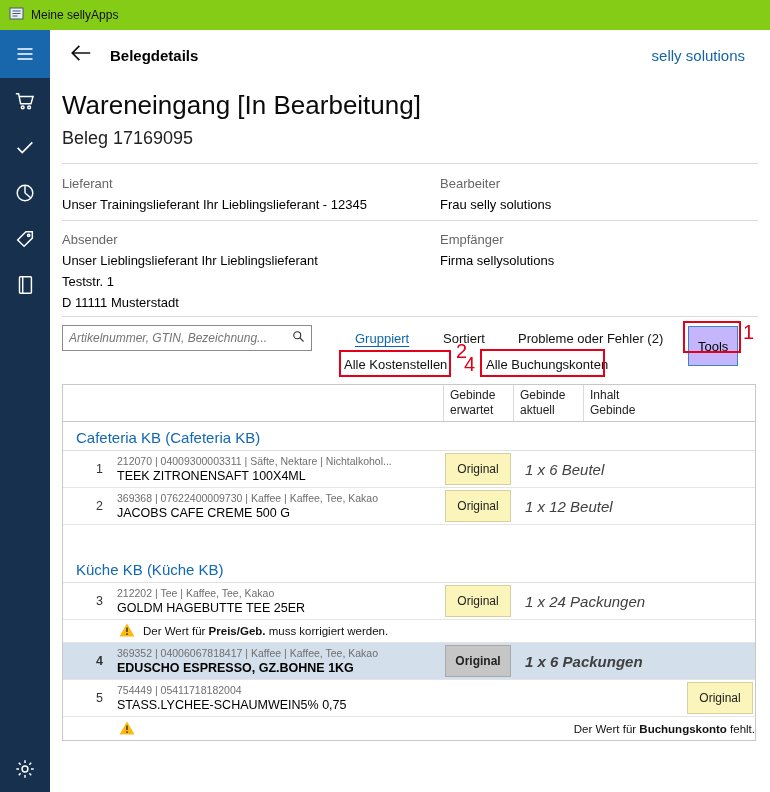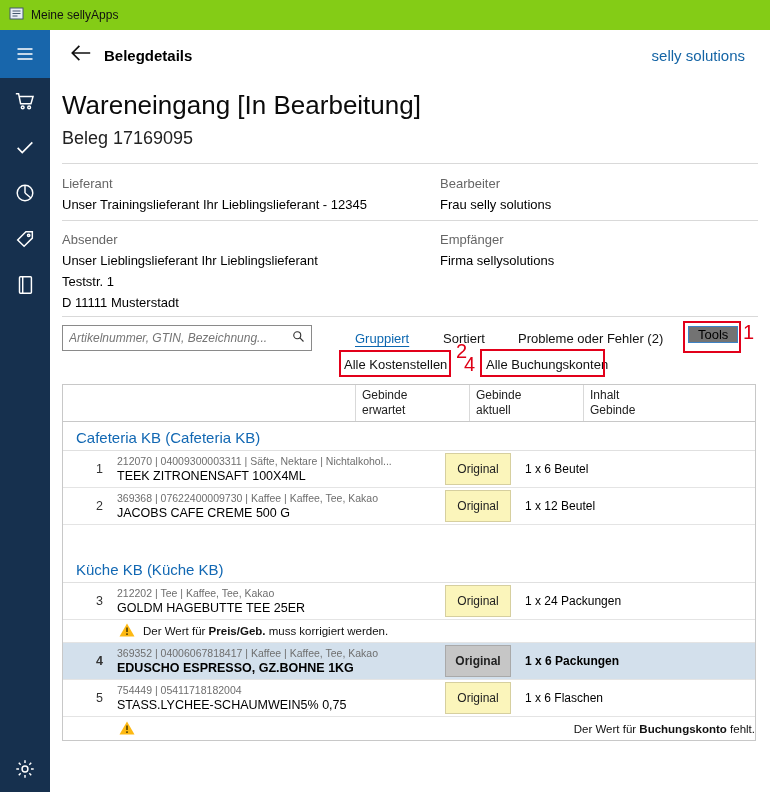--- a/index.html
+++ b/index.html
@@ -20,66 +20,66 @@
     display:flex; flex-direction:column; align-items:center; }
   .hamburger { width:50px; height:48px; background:#1866ab; display:flex; align-items:center; justify-content:center; cursor:pointer; }
   .nav-btn { width:50px; height:46px; display:flex; align-items:center; justify-content:center; cursor:pointer; }
   .nav-btn:first-of-type { margin-top:0; }
   .sidebar .spacer { flex:1; }
   .nav-btn svg, .hamburger svg { display:block; }
   
   .appheader { position:absolute; left:50px; top:30px; width:720px; height:50px; background:#fff;
     display:flex; align-items:center; }
   .back-btn { margin-left:14px; width:34px; height:34px; display:flex; align-items:center; justify-content:center; cursor:pointer; }
-  .appheader-title { font-size:15px; font-weight:700; margin-left:6px; color:#000; }
+  .appheader-title { font-size:15px; font-weight:700; margin-left:12px; color:#000; }
   .brand { margin-left:auto; padding-right:25px; color:#1464a5; font-size:15px; }
   
   .h1 { position:absolute; left:62px; top:90px; font-size:26px; font-weight:400; color:#0b0b0b; }
   .beleg { position:absolute; left:62px; top:128px; font-size:18px; color:#222; }
   .hr { position:absolute; left:62px; width:696px; height:1px; background:#d9d9d9; }
   .hr1 { top:163px; } .hr2 { top:220px; } .hr3 { top:316px; }
   .lbl { position:absolute; font-size:13px; color:#666; }
   .val { position:absolute; font-size:13px; color:#000; }
   
   .search { position:absolute; left:62px; top:325px; width:250px; height:26px; border:1px solid #8a8a8a;
     display:flex; align-items:center; background:#fff; }
   .search input { border:0; outline:0; flex:1; font-size:12px; padding:0 6px; font-family:"Liberation Sans",sans-serif; color:#222; min-width:0; }
   .search input::placeholder { font-style:italic; color:#757575; }
   .search-btn { width:26px; height:24px; display:flex; align-items:center; justify-content:center; cursor:pointer; }
   .tab { position:absolute; top:331px; font-size:13px; color:#111; cursor:pointer; white-space:nowrap; }
   .tab.active { color:#0c67b0; text-decoration:underline; text-underline-offset:3px; }
   .t-gruppiert { left:355px; } .t-sortiert { left:443px; } .t-probleme { left:518px; }
-  .tools-btn { position:absolute; left:688px; top:326px; height:17px; padding:0 9px; background:#737373;
+  .tools-btn { position:absolute; left:688px; top:326px; height:40px; padding:0 9px; background:#c4b5fd;
     border:1px solid #3d82c4; font-size:13px; display:flex; align-items:center; cursor:pointer; color:#000; }
   .filter { position:absolute; top:357px; font-size:13px; color:#111; cursor:pointer; white-space:nowrap; }
   .f-kost { left:344px; border-bottom:1px dotted #555; padding-bottom:17px; }
   .f-buch { left:486px; }
   
   .ann-box { position:absolute; border:2px solid #e2001a; background:transparent; pointer-events:none; }
   .ab-tools { left:683px; top:321px; width:58px; height:32px; }
   .ab-kost  { left:339px; top:350px; width:112px; height:27px; }
   .ab-buch  { left:480px; top:349px; width:125px; height:28px; }
   .ann-digit { position:absolute; color:#de0016; font-size:20px; line-height:20px; }
   .d1 { left:743px; top:322px; } .d2 { left:456px; top:341px; } .d4 { left:464px; top:354px; }
   
   .table { position:absolute; left:62px; top:384px; width:694px; border:1px solid #c8c8c8; background:#fff; }
-  .thead { display:flex; height:37px; border-bottom:1px solid #c8c8c8;gap:44px; }
+  .thead { display:flex; height:37px; border-bottom:1px solid #c8c8c8; }
   .th-num { width:48px; } .th-desc { flex:1; }
   .th { width:70px; border-left:1px solid #d9d9d9; padding:3px 0 0 6px; font-size:12px; line-height:15px; color:#222; }
   .th.th-inh { width:172px; }
   .group-title { height:29px; padding:7px 0 0 13px; font-size:15px; color:#1268b3; border-bottom:1px solid #e0e0e0; }
   .trow { display:flex; height:37px; border-bottom:1px solid #e4e4e4; align-items:stretch; cursor:pointer; }
   .td-num { width:48px; display:flex; align-items:center; justify-content:flex-end; padding-right:8px; font-size:12.5px; color:#333; }
   .td-desc { flex:1; padding:3px 4px 2px 6px; overflow:hidden; }
   .meta { font-size:10.5px; color:#6e6e6e; line-height:14px; white-space:nowrap; overflow:hidden; }
   .name { font-size:12.5px; color:#000; line-height:17px; white-space:nowrap; overflow:hidden; }
   .td-geb { width:70px; padding:2px; }
   .geb-box { width:100%; height:100%; background:#fbf5bb; border:1px solid #d6cf9f;
     display:flex; align-items:center; justify-content:center; font-size:12px; color:#222; cursor:pointer; }
-  .td-inh { width:242px; display:flex; align-items:center; padding-left:12px; font-size:12px; color:#000000; }
+  .td-inh { width:242px; display:flex; align-items:center; padding-left:12px; font-size:15px; color:#404040;font-style:italic; }
   .trow.selected { background:#d3e0ec; }
   .trow.selected .name, .trow.selected .td-inh, .trow.selected .td-num { font-weight:700; }
   .trow.selected .geb-box { background:#c6c6c6; border-color:#a9a9a9; font-weight:700; }
   .wrow { display:flex; align-items:center; height:23px; border-bottom:1px solid #e4e4e4;
     padding-left:56px; gap:8px; font-size:11.5px; color:#111; }
   .wrow.last { border-bottom:none;justify-content:space-between; }
   .wrow b { font-weight:700; }
   .group-gap { height:29px; }
 </style>
 </head>
@@ -296,21 +296,20 @@
 
   <div class="trow">
     <div class="td-num">5</div>
     <div class="td-desc">
       <div class="meta">754449 | 05411718182004</div>
       <div class="name">STASS.LYCHEE-SCHAUMWEIN5% 0,75</div>
     </div>
     <div class="td-geb">
       <div class="geb-box">Original</div>
     </div>
-    <div class="td-inh">1 x 6 Flaschen</div>
   </div>
 
   <div class="wrow last">
     <span>
       <svg width="16" height="14" viewBox="0 0 16 14">
           <polygon points="8,0.5 15.5,13.5 0.5,13.5" fill="#FDB913"></polygon>
           <rect x="7.3" y="4.5" width="1.4" height="4.5" fill="#3a3000"></rect>
           <rect x="7.3" y="10.3" width="1.4" height="1.7" fill="#3a3000"></rect>
         </svg>
     </span>

